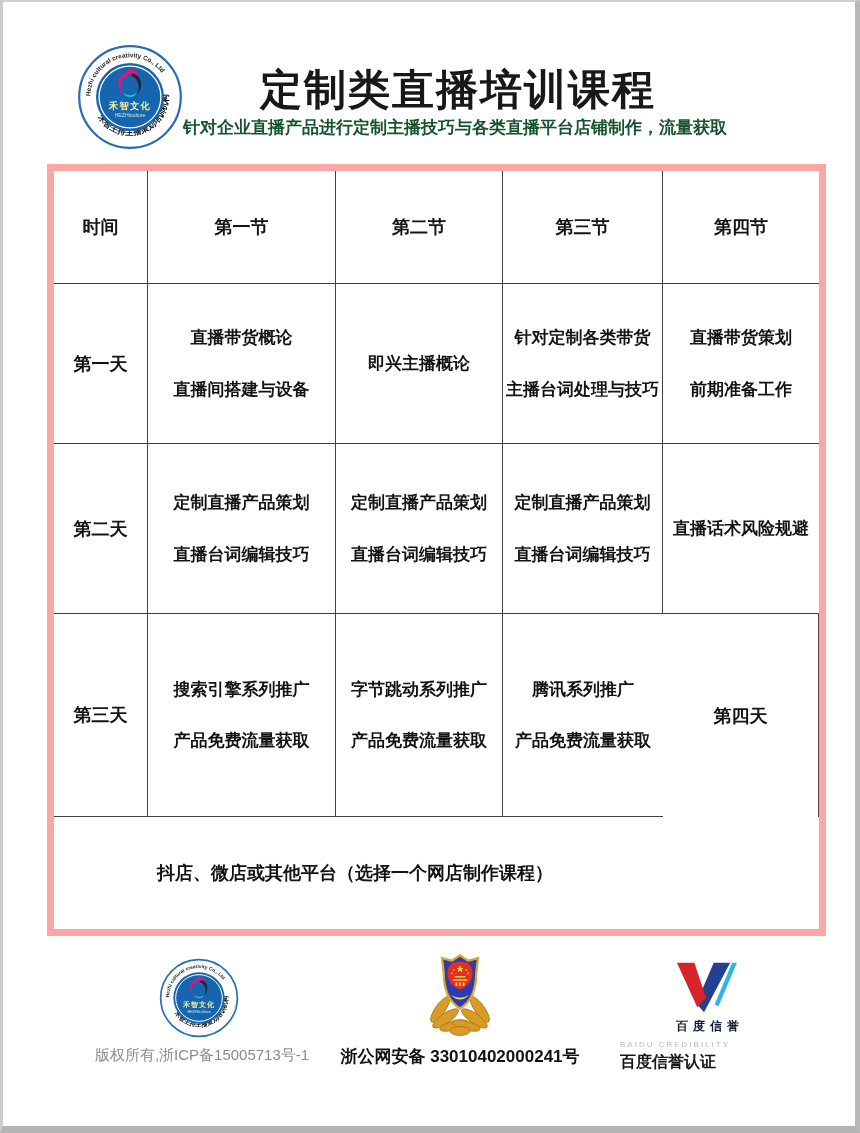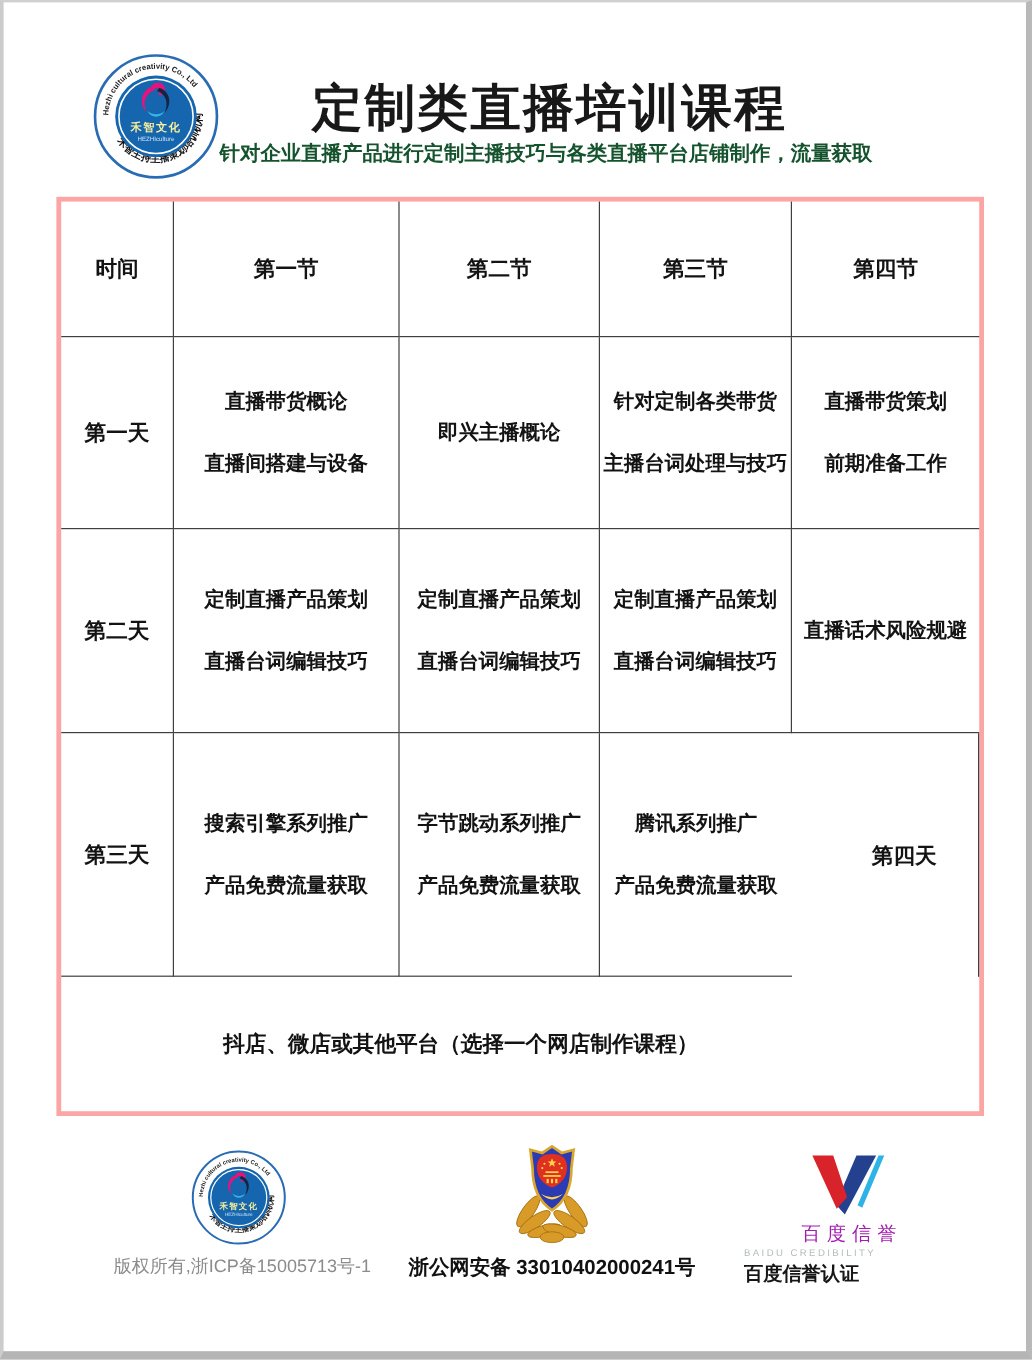--- a/index.html
+++ b/index.html
@@ -8,38 +8,38 @@
   
   .hdr-logo{position:absolute;left:74px;top:42px;width:106px;height:106px;}
   .title{position:absolute;left:240px;top:60px;width:430px;text-align:center;
     font-size:42px;font-weight:900;color:#181818;letter-spacing:2px;white-space:nowrap;}
   .subtitle{position:absolute;left:152px;top:114px;width:600px;text-align:center;
     font-size:17px;font-weight:bold;color:#14532d;white-space:nowrap;}
   
   .tbl{position:absolute;left:44px;top:162px;display:grid;
     grid-template-columns:94px 188px 167px 160px 156px;
     grid-template-rows:113px 160px 170px 203px 112px;
-    border:4px solid #fca5a5;background:#ffffff;}
+    border:7px solid #fca5a5;background:#ffffff;}
   .cell{border-right:1.5px solid #404040;border-bottom:1.5px solid #404040;
     display:flex;flex-direction:column;align-items:center;justify-content:center;gap:30px;
     font-weight:bold;color:#131313;box-sizing:border-box;}
   .lc{border-right:none;text-align:right;}
-  .lr{border-bottom:none;margin-left:32px;}
+  .lr{border-bottom:none;}
   .head{font-size:18px;}
   .day{font-size:18px;}
   .line{font-size:17px;white-space:nowrap;line-height:1.25;}
   .line.sm{font-size:15.5px;}
   .g26{gap:26px;}
   .span-cell{grid-column:2/6;flex-direction:row;justify-content:flex-start;padding-left:9px;font-size:18px;white-space:nowrap;}
   
   .ft-logo{position:absolute;left:156px;top:956px;width:80px;height:80px;}
   .police-badge{position:absolute;left:421px;top:947px;width:72px;height:92px;}
   .baidu-v{position:absolute;left:667px;top:957px;width:70px;height:58px;}
   .baidu-cn{position:absolute;left:617px;top:1016px;width:180px;text-align:center;
-    font-size:16px;color:#a21caf;letter-spacing:5px;font-weight:normal;}
+    font-size:12px;color:#0f172a;letter-spacing:5px;font-weight:bold;}
   .baidu-en{position:absolute;left:617px;top:1038px;width:180px;text-align:left;
     font-size:8px;color:#b4bcbc;letter-spacing:2px;}
   .baidu-cert{position:absolute;left:617px;top:1050px;width:190px;
     font-size:16px;font-weight:bold;color:#161616;white-space:nowrap;}
   .copyright{position:absolute;left:64px;top:1044px;width:270px;text-align:center;
     font-size:15px;color:#8b8b8b;white-space:nowrap;}
   .police-txt{position:absolute;left:322px;top:1043px;width:270px;text-align:center;
     font-size:17px;font-weight:bold;color:#111111;white-space:nowrap;}
 </style>
 </head>

